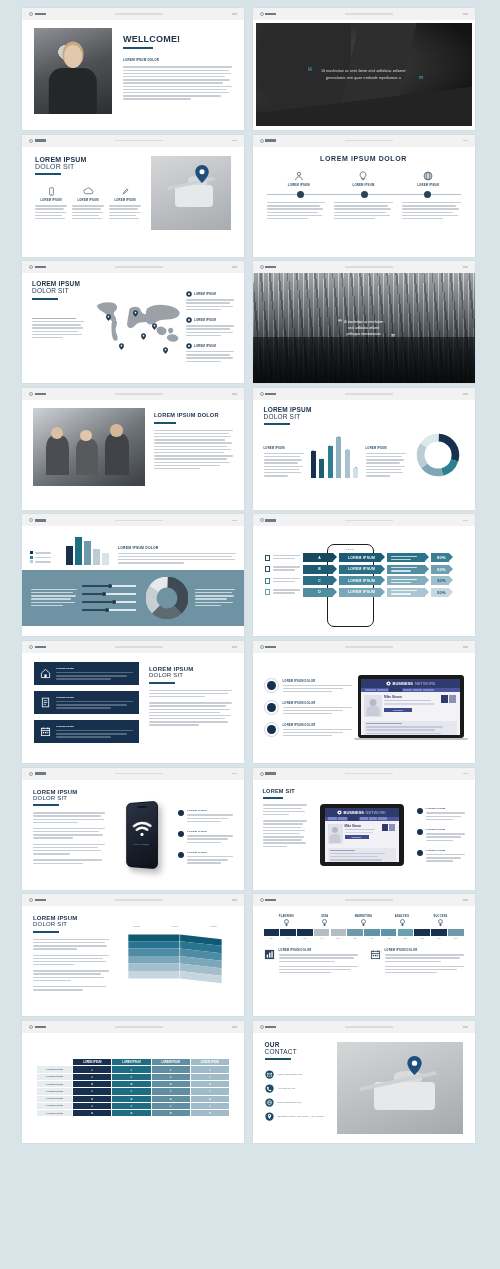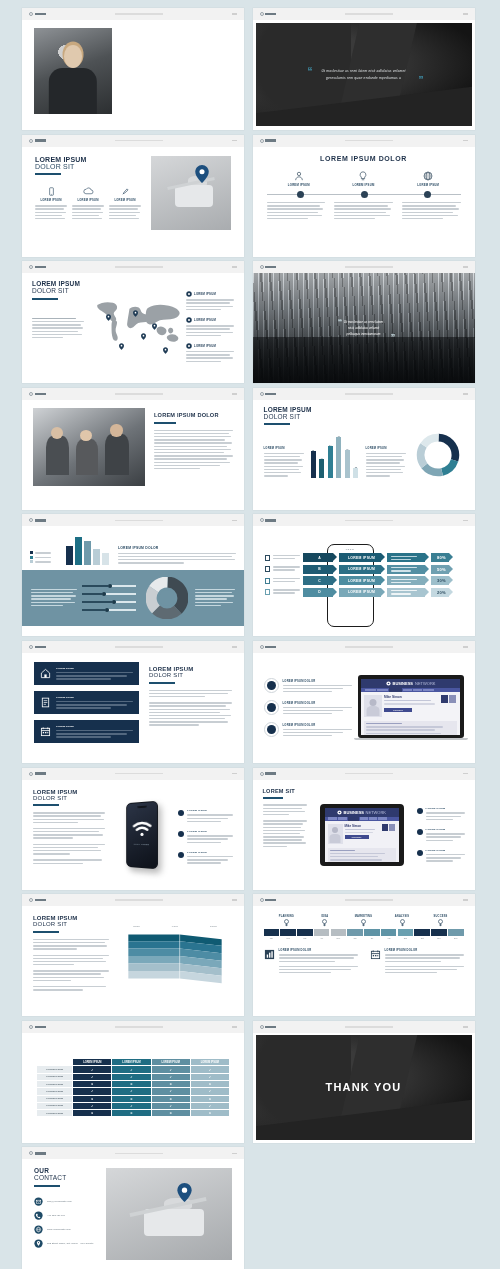--- a/index.html
+++ b/index.html
@@ -130,20 +130,38 @@
   <div class="hdr">
         <span class="hdr-logo">
           <i class="mark"></i>
           <i class="txt"></i>
         </span>
         <span class="hdr-mid"></span>
         <span class="hdr-right"></span>
       </div>
   <div class="body" style="padding:8px 12px;display:flex;gap:11px;">
     <div class="photo person" style="width:78px;height:86px;flex:none;"></div>
+    <div style="flex:1;padding-top:7px;">
+      <div class="hd1" style="font-size:9px;">WELLCOME!</div>
+      <div class="rule" style="width:30px;height:2px;margin:3px 0 9px;"></div>
+      <div class="lbl" style="font-size:3px;margin-bottom:4px;">LOREM IPSUM DOLOR</div>
+      <div>
+        <div class="ln" style="width:100%"></div>
+            <div class="ln" style="width:97%"></div>
+        <div class="ln" style="width:99%"></div>
+            <div class="ln" style="width:94%"></div>
+        <div class="ln" style="width:98%"></div>
+            <div class="ln" style="width:92%"></div>
+        <div class="ln" style="width:100%"></div>
+            <div class="ln" style="width:95%"></div>
+        <div class="ln" style="width:97%"></div>
+            <div class="ln" style="width:90%"></div>
+        <div class="ln" style="width:62%"></div>
+      </div>
+    </div>
   </div>
 </div>
 
 <div class="slide">
   <div class="hdr">
         <span class="hdr-logo">
           <i class="mark"></i>
           <i class="txt"></i>
         </span>
         <span class="hdr-mid"></span>
@@ -1355,43 +1373,20 @@
         <td style="background:#16304d;">✕</td>
         <td style="background:#1f6d83;">✕</td>
         <td style="background:#5f8fa1;">✕</td>
         <td style="background:#9fbcc8;">✕</td>
       </tr>
     </tbody>
         </table>
   </div>
 </div>
 
-<div class="slide">
-  <div class="hdr">
-        <span class="hdr-logo">
-          <i class="mark"></i>
-          <i class="txt"></i>
-        </span>
-        <span class="hdr-mid"></span>
-        <span class="hdr-right"></span>
-      </div>
-  <div class="body" style="padding:2px 3px 3px;">
-    <div style="position:relative;width:100%;height:100%;overflow:hidden;">
-      <div class="abstract">
-        <div class="sw1"></div>
-            <div class="sw4"></div>
-            <div class="sw2"></div>
-            <div class="sw3"></div>
-      </div>
-      <div style="position:absolute;inset:0;display:flex;align-items:center;justify-content:center;">
-        <div style="color:#fff;font-size:11px;font-weight:bold;letter-spacing:1.2px;">THANK YOU</div>
-      </div>
-    </div>
-  </div>
-</div>
 
 <div class="slide">
   <div class="hdr">
         <span class="hdr-logo">
           <i class="mark"></i>
           <i class="txt"></i>
         </span>
         <span class="hdr-mid"></span>
         <span class="hdr-right"></span>
       </div>

